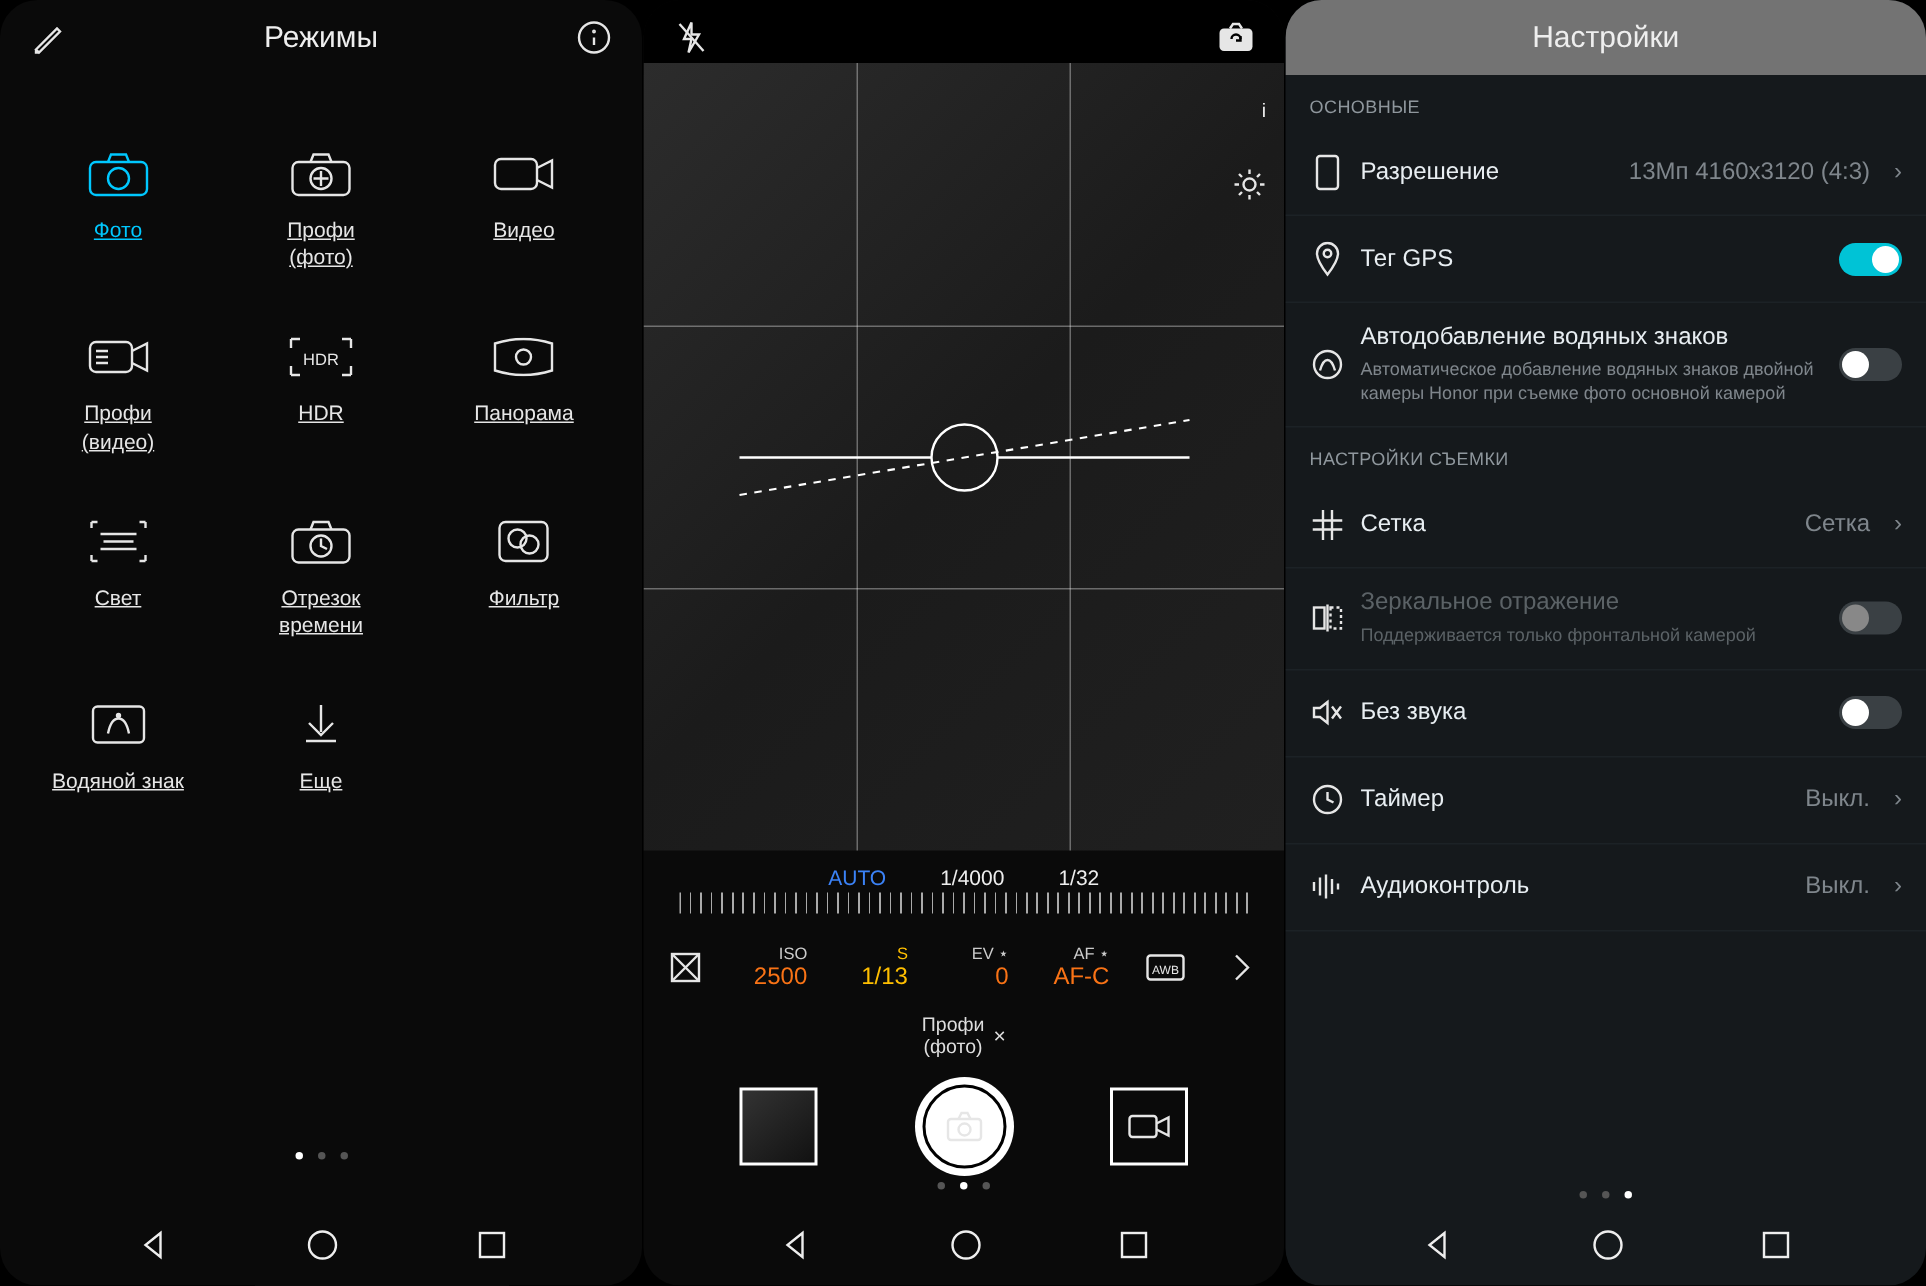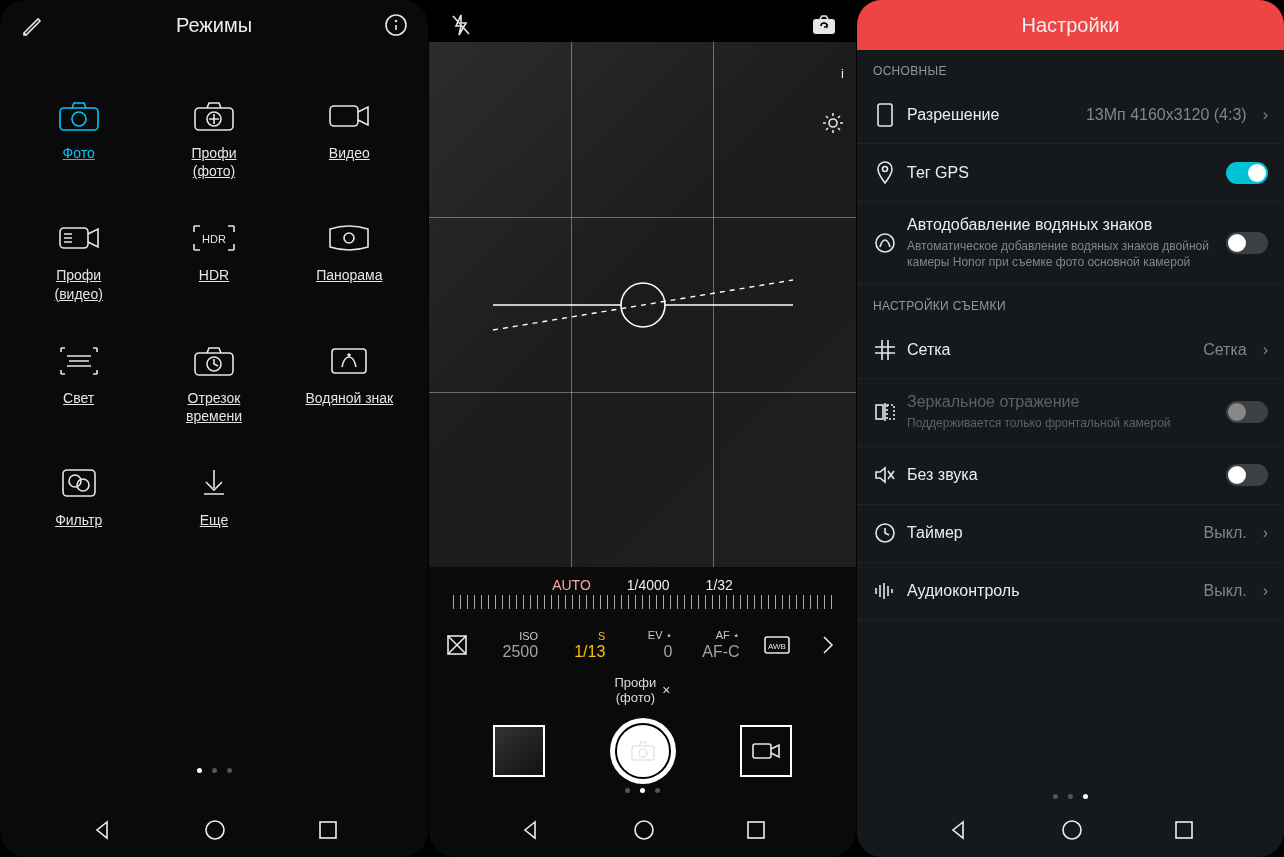--- a/index.html
+++ b/index.html
@@ -38,28 +38,28 @@
   .gv1 { left:33.3%; top:0; bottom:0; width:1px; }
   .gv2 { left:66.6%; top:0; bottom:0; width:1px; }
   .gh1 { top:33.3%; left:0; right:0; height:1px; }
   .gh2 { top:66.6%; left:0; right:0; height:1px; }
   .level { position:absolute; top:50%; left:50%; transform:translate(-50%,-50%); }
   .vf .ind { position:absolute; right:12px; font-size:13px; color:#eee; }
   .vf .sun { position:absolute; right:12px; top:70px; }
 
   
   .pro-line { position:absolute; left:0; right:0; bottom:264px; display:flex; justify-content:center; gap:36px; font-size:14px; color:#eee; }
-  .pro-line .yellow { color:#fca5a5; }
+  .pro-line .yellow { color:#3b82f6; }
 
   .ruler { position:absolute; left:24px; right:24px; bottom:248px; height:14px; background-image:repeating-linear-gradient(90deg,#aaa 0 1px,transparent 1px 7px); }
 
   .pro-controls { position:absolute; left:0; right:0; bottom:184px; height:56px; display:flex; align-items:center; justify-content:space-between; padding:0 14px; }
   .pro-item { display:flex; flex-direction:column; align-items:flex-end; gap:1px; font-size:13px; min-width:44px; }
   .pro-item .plabel { font-size:11px; color:#ccc; }
-  .pro-item .pval { font-size:16px; color:#a3a3a3; }
+  .pro-item .pval { font-size:16px; color:#f97316; }
   .pro-item.sel .plabel, .pro-item.sel .pval { color:#ffbf00; }
   .pro-side { width:28px; height:28px; display:flex; align-items:center; justify-content:center; }
 
   .mode-pill { position:absolute; left:0; right:0; bottom:152px; display:flex; justify-content:center; align-items:center; gap:6px; font-size:13px; color:#ddd; }
   .mode-pill .close { font-size:14px; }
 
   .cam-controls { position:absolute; left:0; right:0; bottom:70px; height:72px; display:flex; align-items:center; justify-content:space-evenly; }
   .thumb { width:52px; height:52px; border:2px solid #fff; background:linear-gradient(140deg,#333,#111); }
   .shutter { width:66px; height:66px; border-radius:50%; background:#fff; display:flex; align-items:center; justify-content:center; }
   .shutter-inner{ width:56px; height:56px; border-radius:50%; border:2px solid #000; display:flex; align-items:center; justify-content:center; }
@@ -181,37 +181,37 @@
             <path d="M14 8 L16 3 L26 3 L28 8"></path>
             <circle cx="21" cy="19" r="7"></circle>
             <path d="M21 14 L21 19 L25 21"></path>
           </svg>
         </div>
       <span class="mlabel" style="white-space:pre">Отрезок
 времени</span>
     </div>
     <div class="mode">
       <div class="micon">
+          <svg width="36" height="30" viewBox="0 0 36 30">
+            <rect x="2" y="2" width="32" height="26" rx="4"></rect>
+            <circle cx="14" cy="13" r="6"></circle>
+            <circle cx="22" cy="17" r="6"></circle>
+          </svg>
+        </div>
+      <span class="mlabel">Фильтр</span>
+    </div>
+    <div class="mode">
+      <div class="micon">
           <svg width="38" height="28" viewBox="0 0 38 28">
             <rect x="2" y="2" width="34" height="24" rx="3"></rect>
             <path d="M12 20 Q14 10 19 10 Q24 10 26 20"></path>
             <circle cx="19" cy="8" r="1" fill="#e6e6e6"></circle>
           </svg>
         </div>
       <span class="mlabel">Водяной знак</span>
-    </div>
-    <div class="mode">
-      <div class="micon">
-          <svg width="36" height="30" viewBox="0 0 36 30">
-            <rect x="2" y="2" width="32" height="26" rx="4"></rect>
-            <circle cx="14" cy="13" r="6"></circle>
-            <circle cx="22" cy="17" r="6"></circle>
-          </svg>
-        </div>
-      <span class="mlabel">Фильтр</span>
     </div>
     <div class="mode">
       <div class="micon">
           <svg width="28" height="30" viewBox="0 0 28 30">
             <path d="M14 2 L14 20 M6 14 L14 22 L22 14 M4 26 L24 26"></path>
           </svg>
         </div>
       <span class="mlabel">Еще</span>
     </div>
   </div>
@@ -354,21 +354,21 @@
     <div><svg width="24" height="24" viewBox="0 0 24 24">
           <circle cx="12" cy="12" r="9"></circle>
         </svg></div>
     <div><svg width="22" height="22" viewBox="0 0 22 22">
           <rect x="3" y="3" width="16" height="16"></rect>
         </svg></div>
   </div>
 </div>
 
 <div class="panel p3">
-  <div class="hdr" style="background:#ef4444">
+  <div class="hdr" style="background:#737373">
     <span>Настройки</span>
   </div>
 
   <div class="section-hdr">ОСНОВНЫЕ</div>
 
   <div class="srow">
     <div class="sicon">
         <svg width="20" height="26" viewBox="0 0 20 26">
           <rect x="3" y="2" width="14" height="22" rx="2"></rect>
         </svg>

